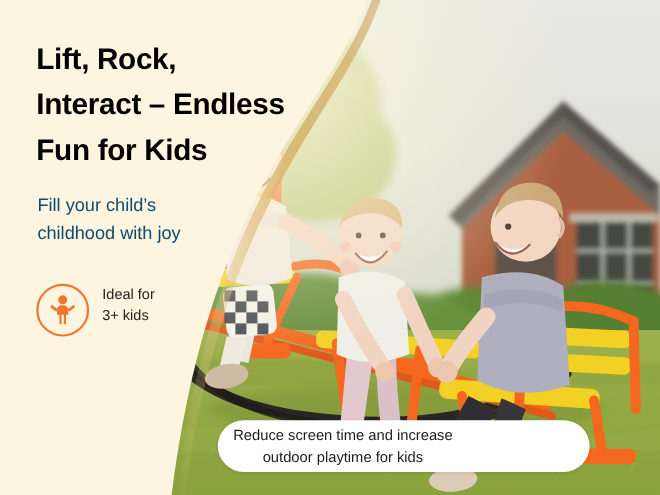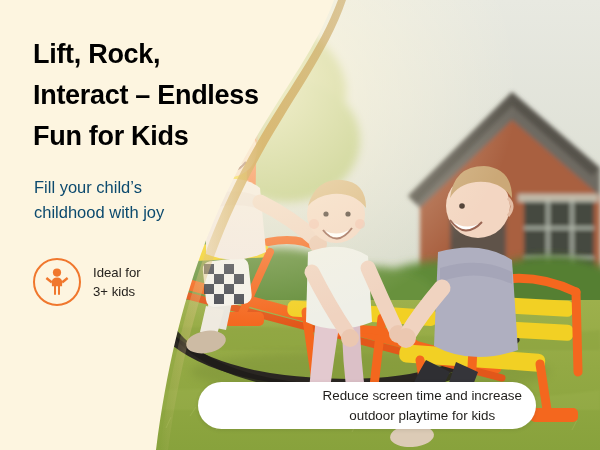--- a/index.html
+++ b/index.html
@@ -69,21 +69,20 @@
     color: #0c4a6e;
     white-space: pre-line;
   }
 
   
   .feature {
     position: absolute;
     left: 33px;
     top: 258px;
     display: flex;
-    align-items: center;
     gap: 12px;
   }
   .feature-icon {
     width: 44px;
     height: 44px;
     flex: 0 0 44px;
     border-radius: 50%;
     border: 2px solid #F0772D;
     display: flex;
     align-items: center;
@@ -102,21 +101,21 @@
   .pill {
     position: absolute;
     left: 198px;
     top: 382px;
     width: 338px;
     height: 47px;
     background: #FFFFFF;
     border-radius: 24px;
     display: flex;
     align-items: center;
-    justify-content: flex-end;
+    justify-content: flex-start;
     text-align: center;
     box-shadow: 0 1px 4px rgba(0,0,0,0.10);
   }
   .pill-text {
     font-size: 13.4px;
     line-height: 1.42;
     color: #1F1D1A;
     white-space: pre-line;
     padding: 0 14px;
   }

